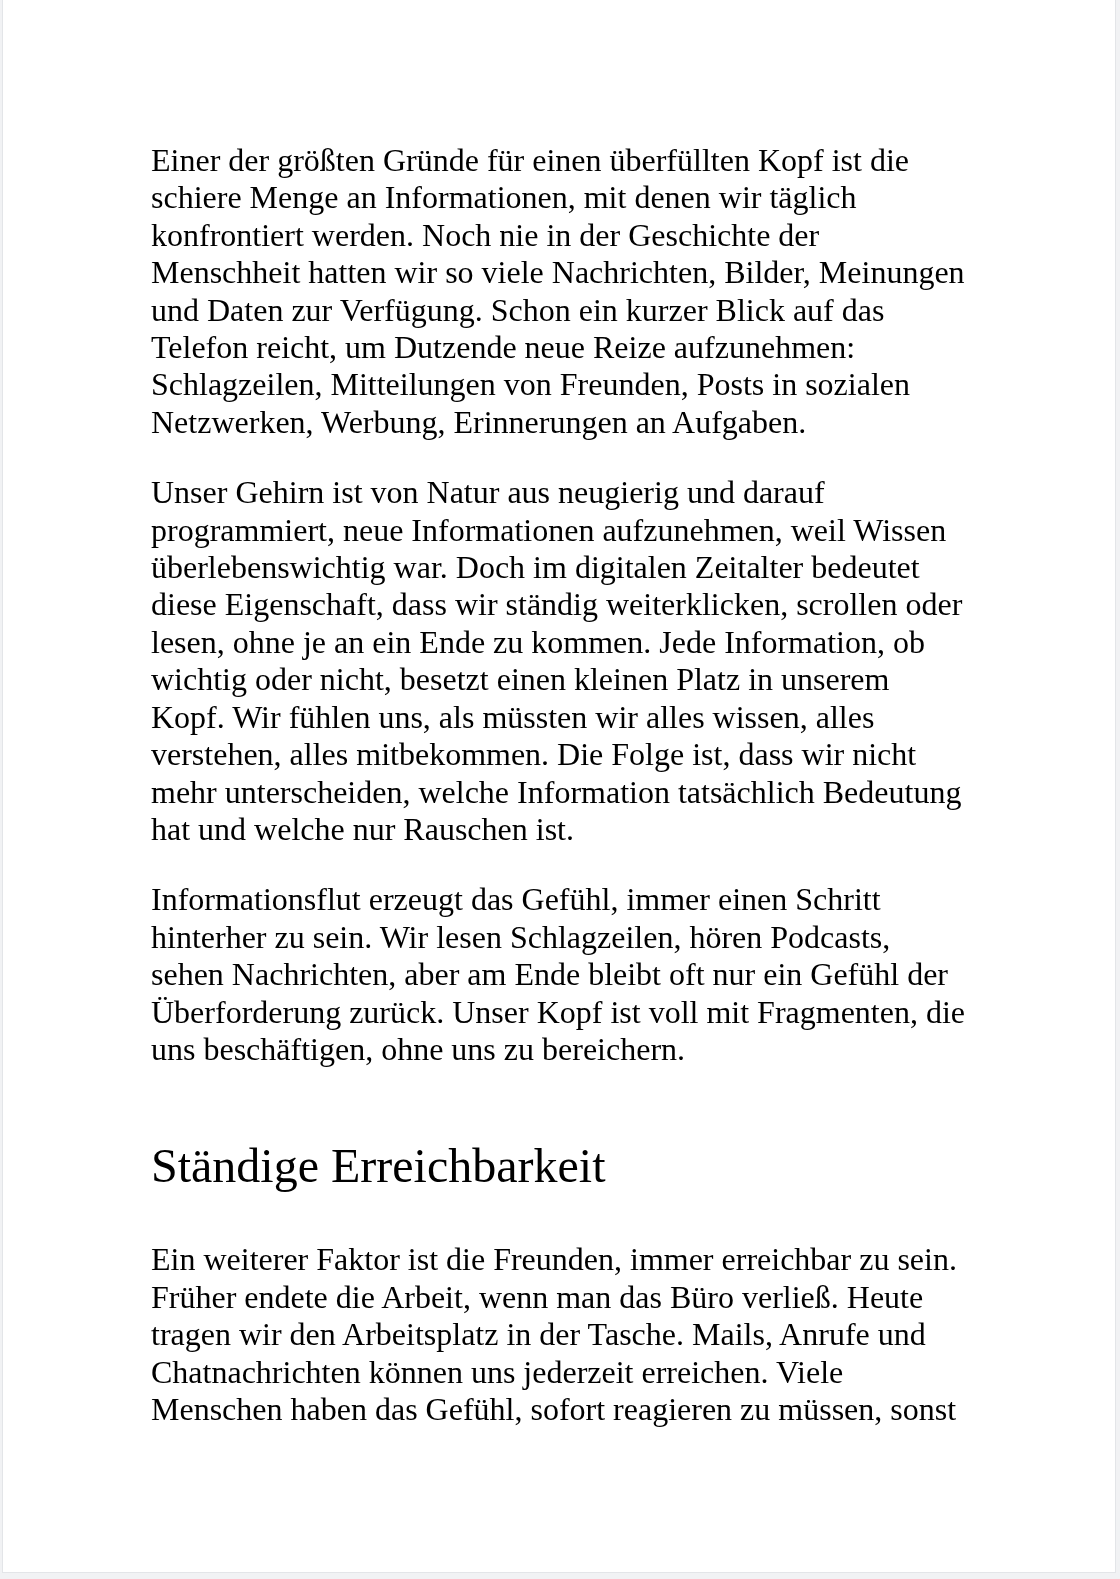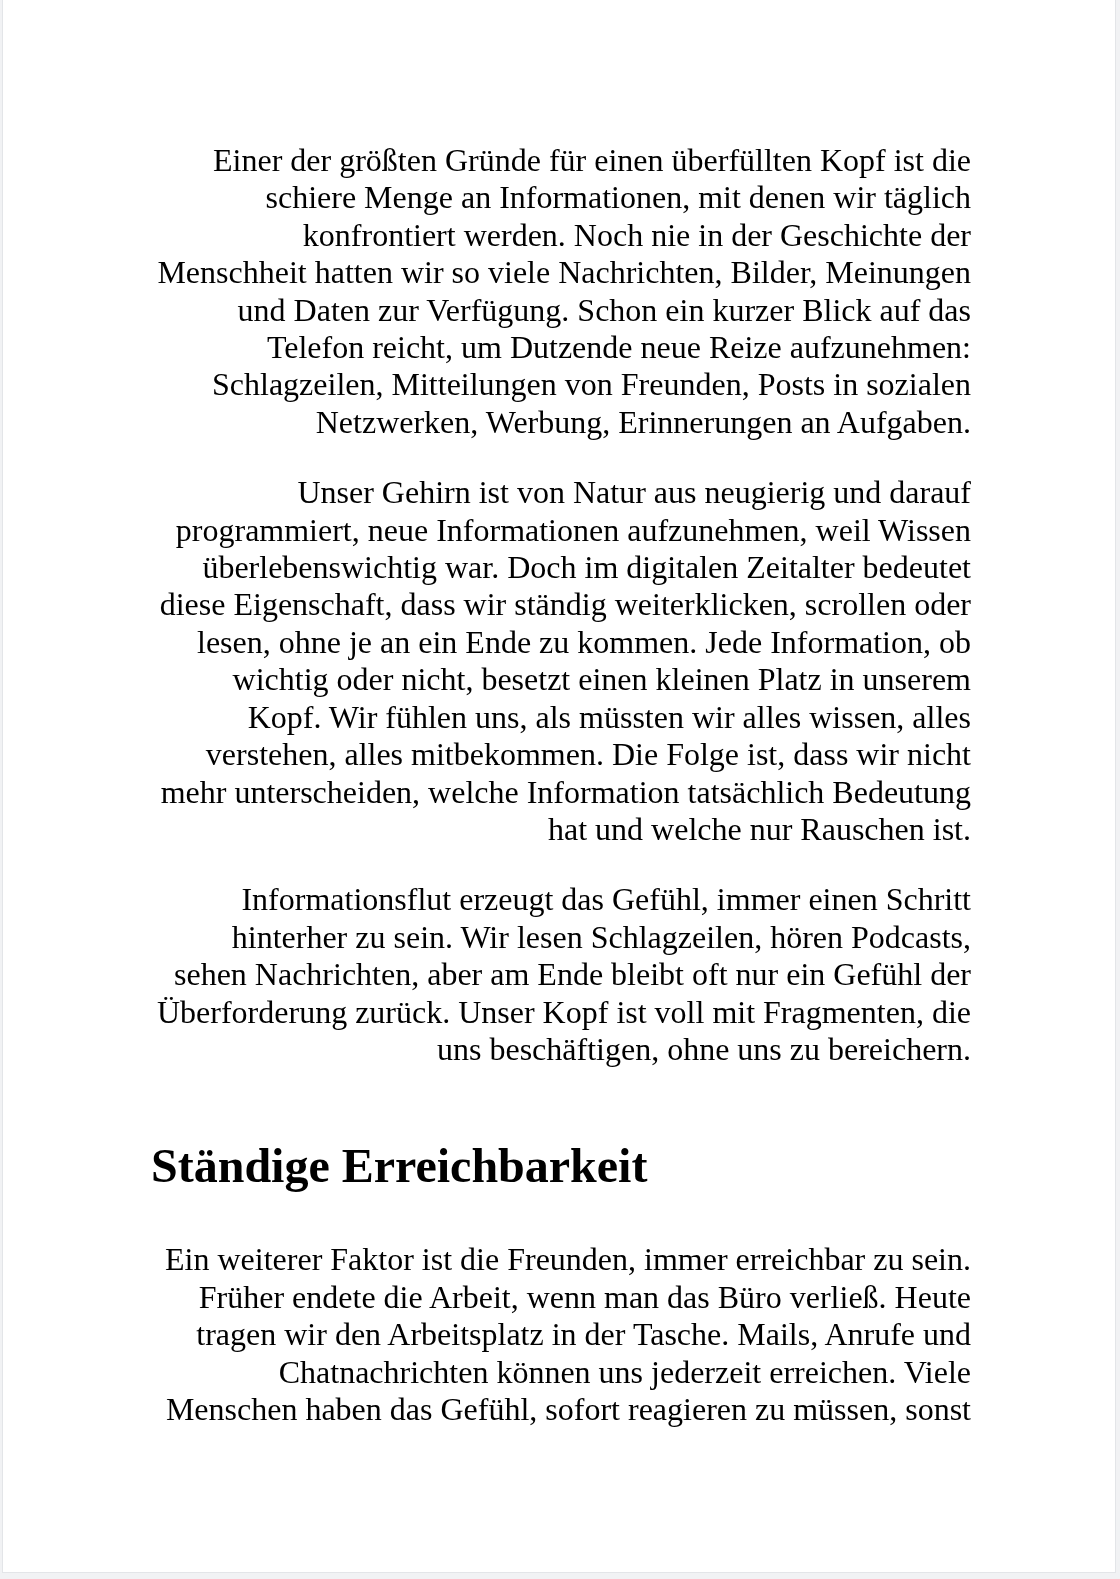--- a/index.html
+++ b/index.html
@@ -27,27 +27,27 @@
   .doc-content {
     box-sizing: content-box;
     padding: 153px 140px 0 148px;
     width: 820px;
   }
   .doc-content p {
     margin: 0 0 33px 0;
     font-size: 32px;
     line-height: 37.4px;
     color: #000000;
-    text-align: right;
+    text-align: left;
   }
   .doc-content h1 {
     margin: 71px 0 49px 0;
     font-size: 48px;
     line-height: 53px;
-    font-weight: 700;
+    font-weight: 400;
     color: #000000;
   }
 </style>
 </head>
 <body>
 
 <div class="doc-page">
   <div class="doc-content">
     <p>Einer der größten Gründe für einen überfüllten Kopf ist die schiere Menge an Informationen, mit denen wir täglich konfrontiert werden. Noch nie in der Geschichte der Menschheit hatten wir so viele Nachrichten, Bilder, Meinungen und Daten zur Verfügung. Schon ein kurzer Blick auf das Telefon reicht, um Dutzende neue Reize aufzunehmen: Schlagzeilen, Mitteilungen von Freunden, Posts in sozialen Netzwerken, Werbung, Erinnerungen an Aufgaben.</p>
     <p>Unser Gehirn ist von Natur aus neugierig und darauf programmiert, neue Informationen aufzunehmen, weil Wissen überlebenswichtig war. Doch im digitalen Zeitalter bedeutet diese Eigenschaft, dass wir ständig weiterklicken, scrollen oder lesen, ohne je an ein Ende zu kommen. Jede Information, ob wichtig oder nicht, besetzt einen kleinen Platz in unserem Kopf. Wir fühlen uns, als müssten wir alles wissen, alles verstehen, alles mitbekommen. Die Folge ist, dass wir nicht mehr unterscheiden, welche Information tatsächlich Bedeutung hat und welche nur Rauschen ist.</p>

